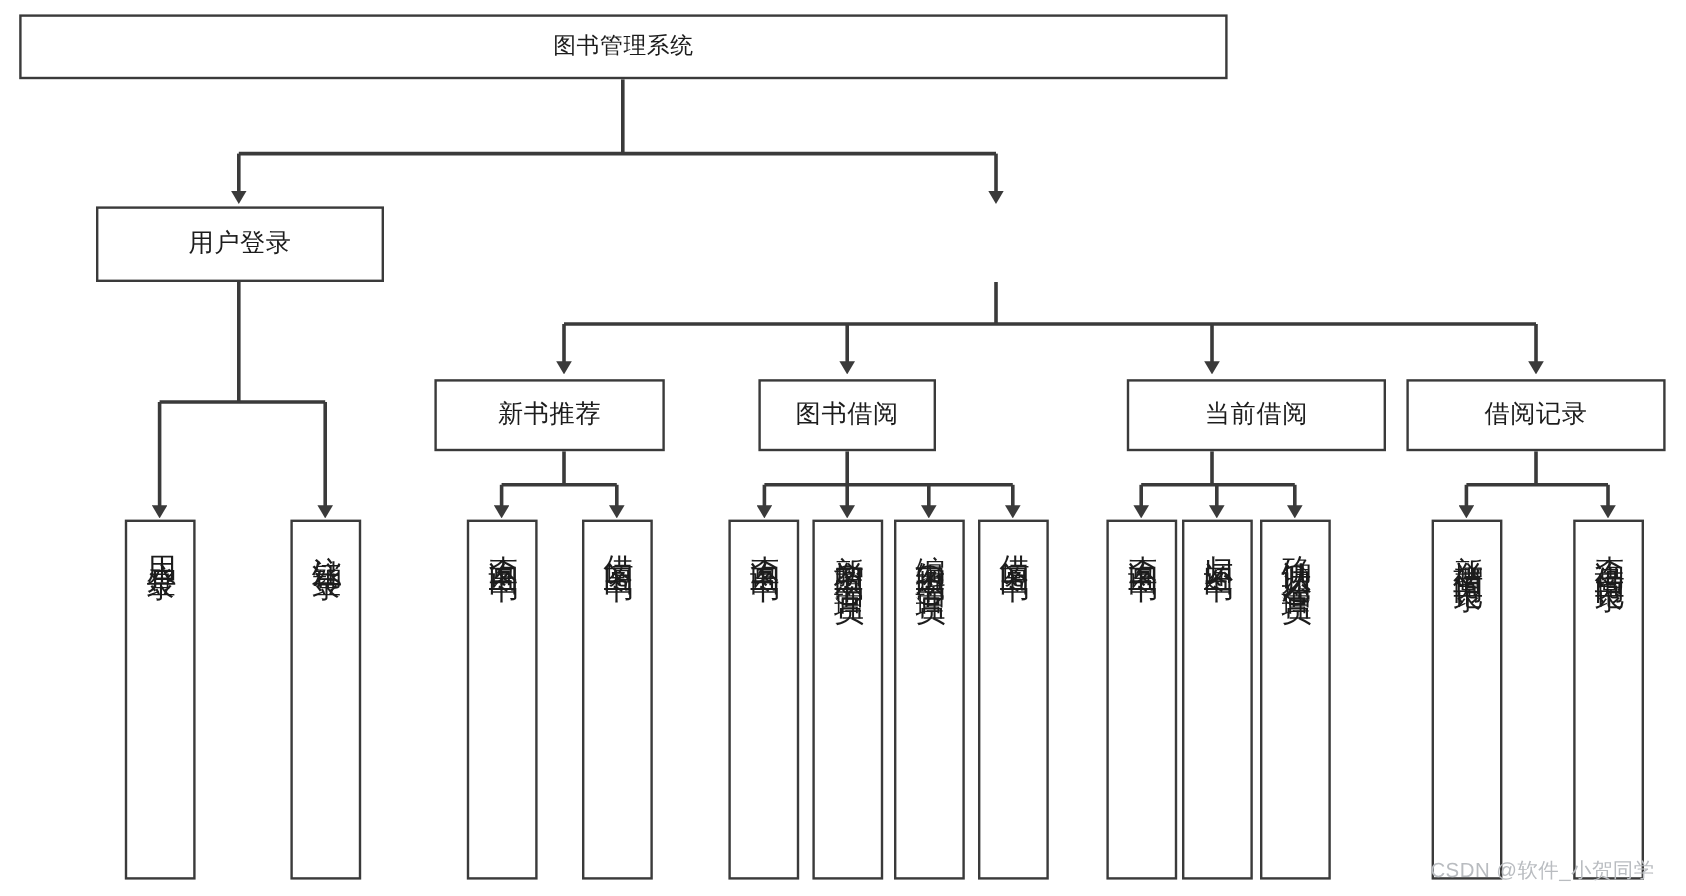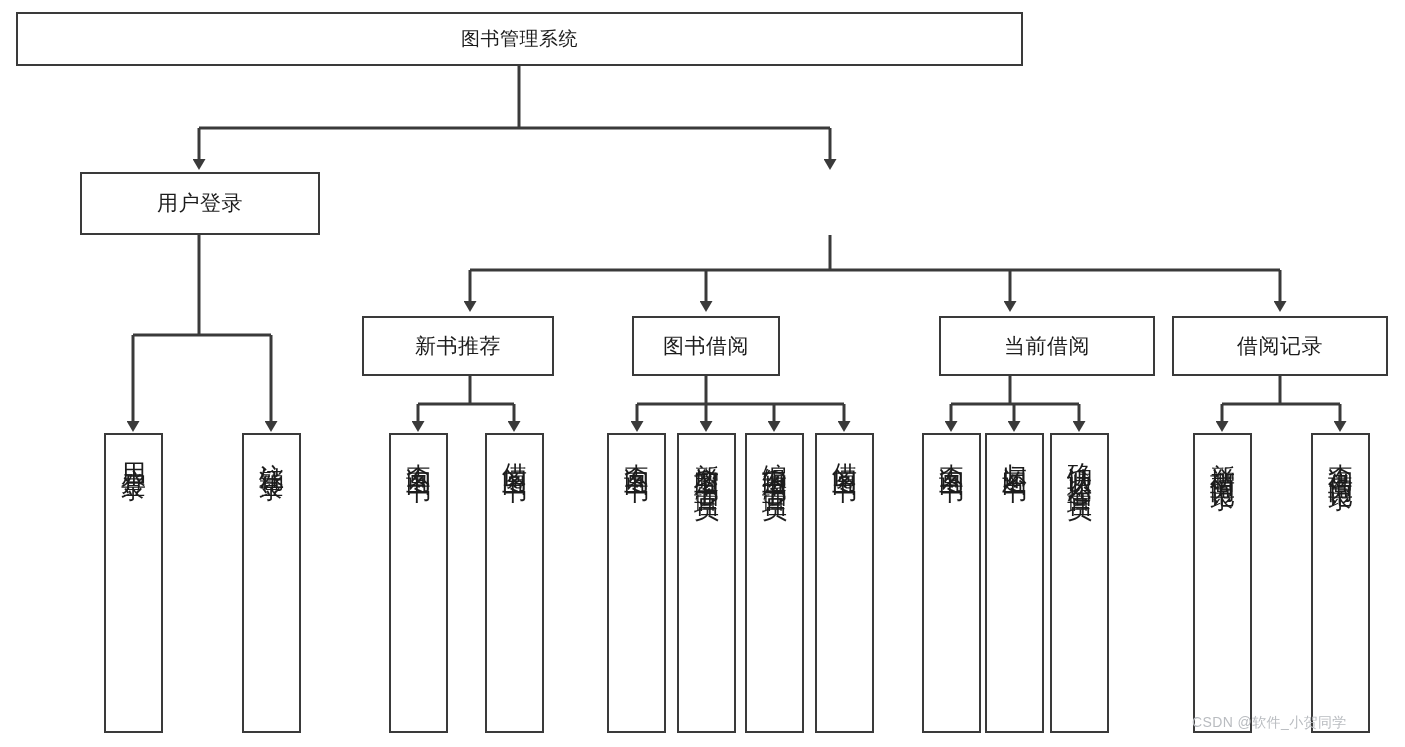--- a/index.html
+++ b/index.html
@@ -61,21 +61,21 @@
     text-orientation: upright;
     font-size: 25px;
     line-height: 1.0;
     letter-spacing: 5px;
     white-space: pre;
   }
   .watermark {
     position: absolute;
     left: 1192px;
     top: 714px;
-    font-size: 14px;
+    font-size: 17px;
     color: #b9bcc0;
     letter-spacing: 0.4px;
     white-space: pre;
     z-index: 5;
   }
 </style>
 </head>
 <body>
 
 <div id="canvas">

